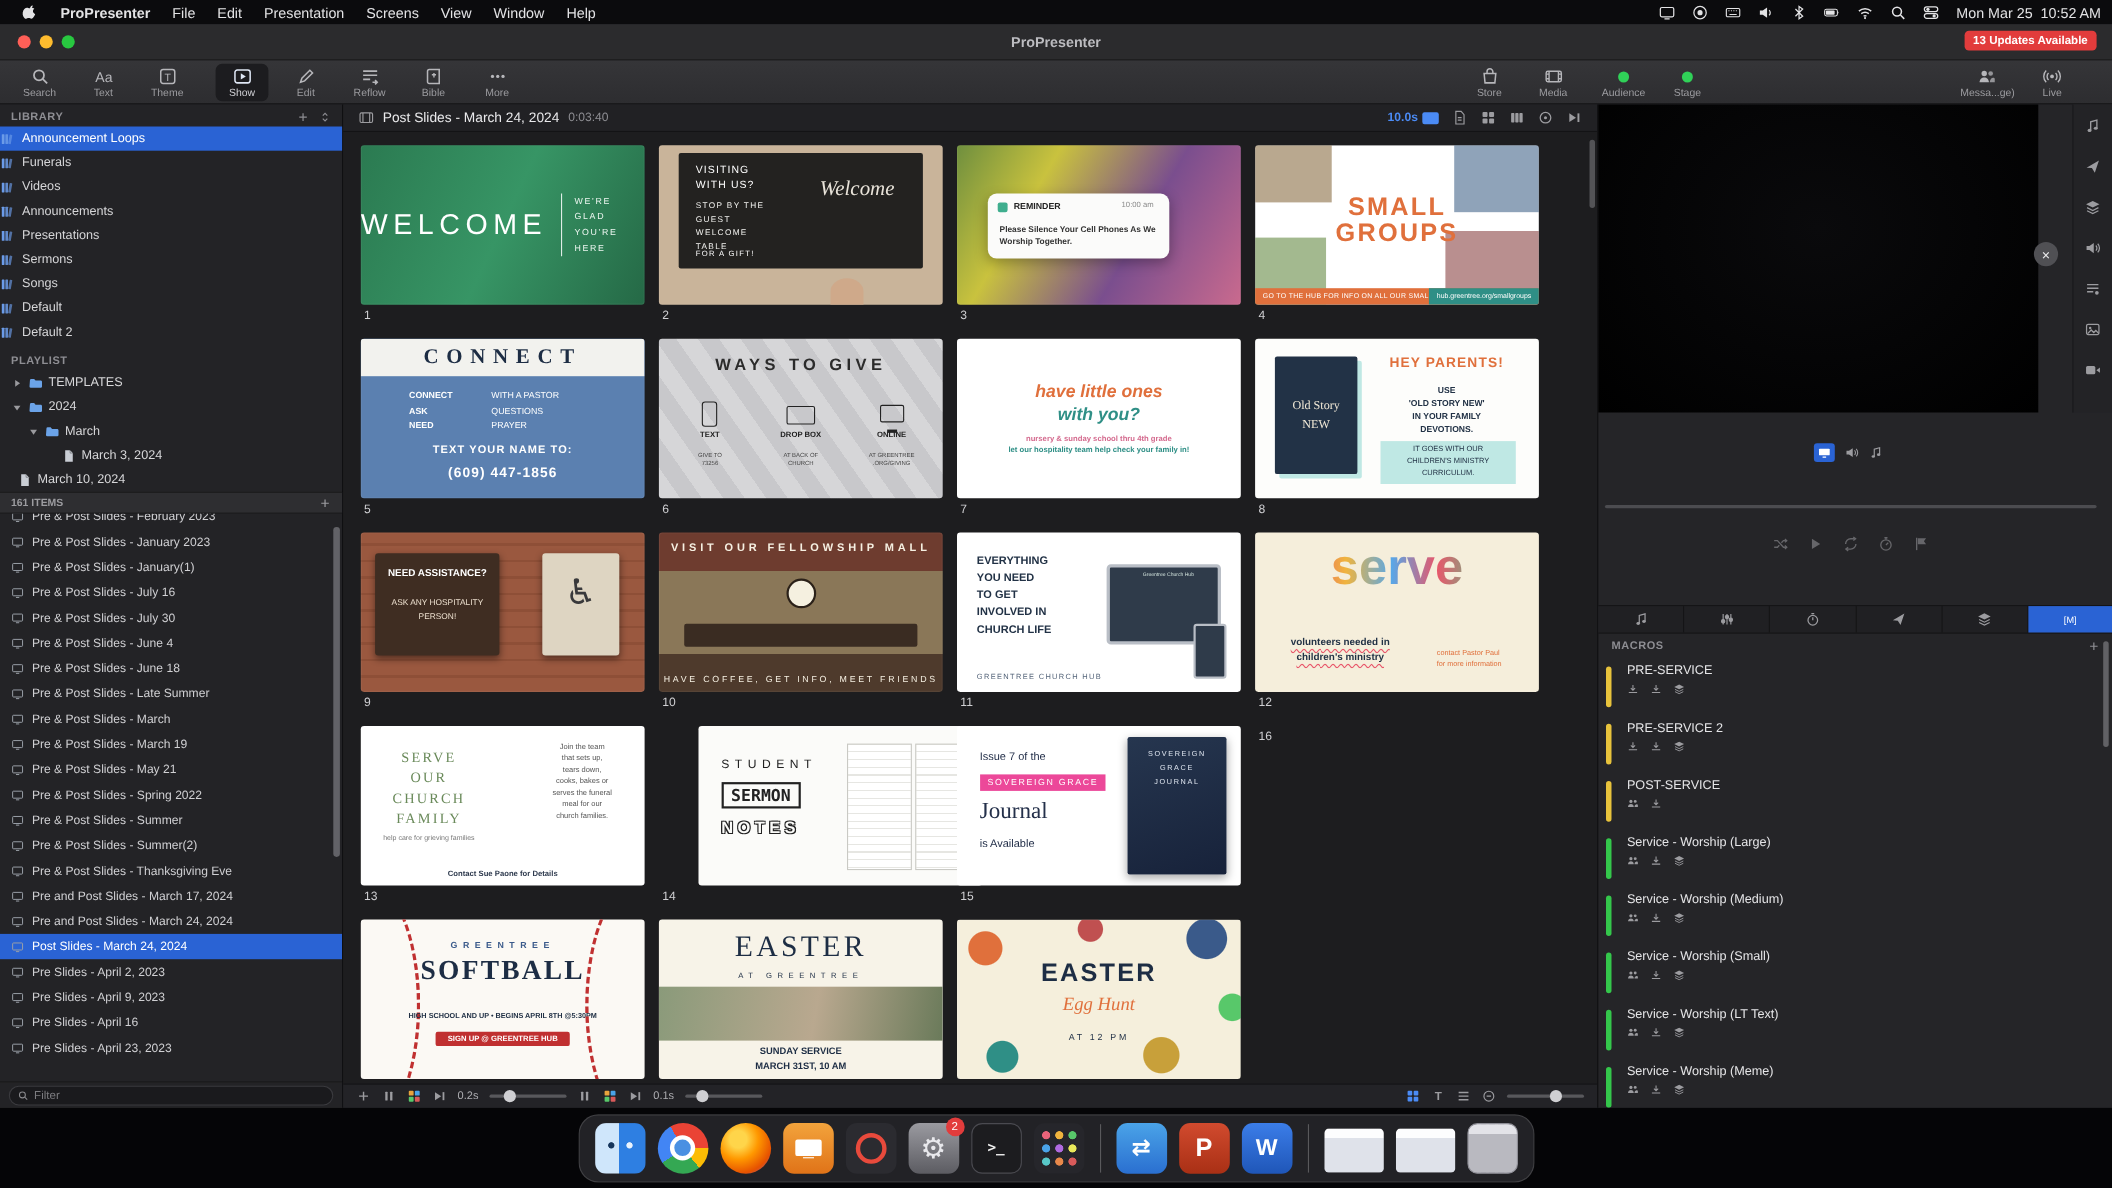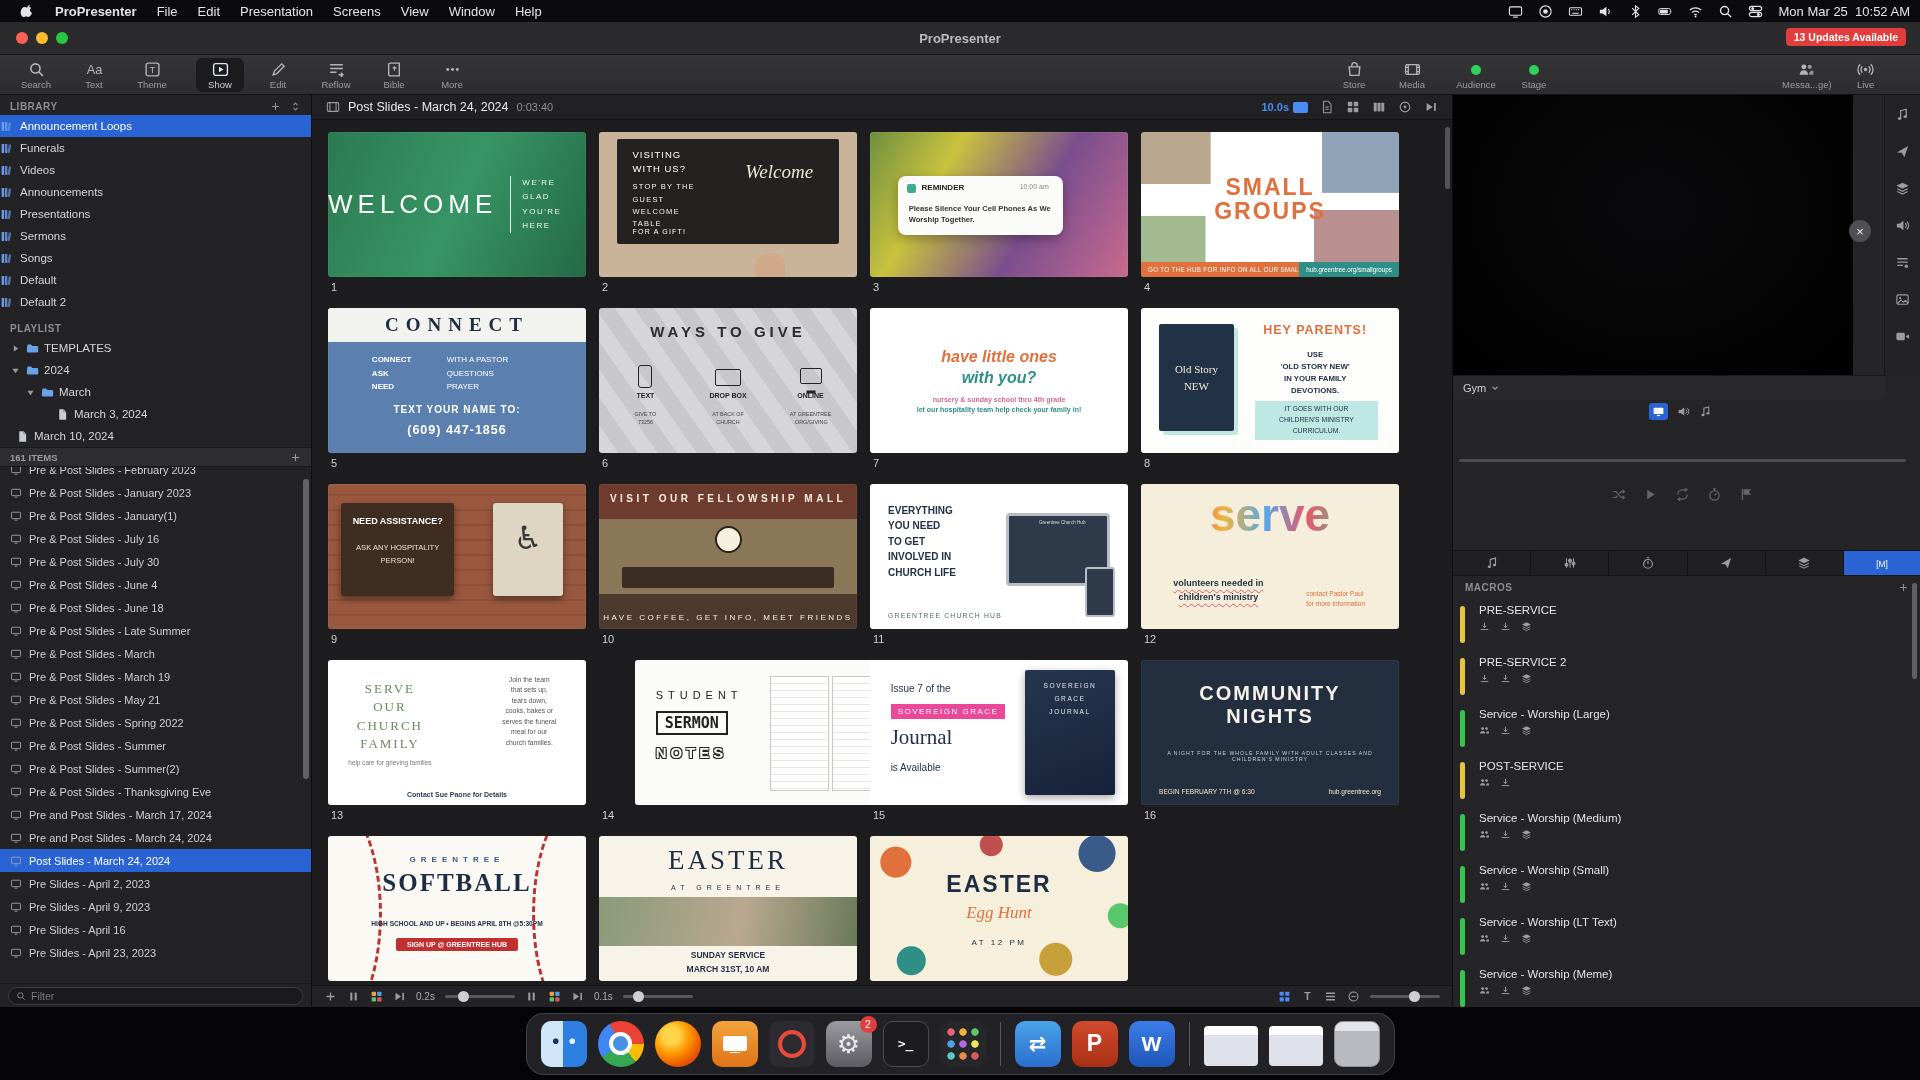--- a/index.html
+++ b/index.html
@@ -1193,27 +1193,20 @@
                 <span class="t t-t1">Issue 7 of the</span>
                 <span class="t t-t2">SOVEREIGN GRACE</span>
                 <span class="t t-t3">Journal</span>
                 <span class="t t-t4">is Available</span>
                 <span class="t t-cover">SOVEREIGN GRACE
 JOURNAL</span>
               </div>
               <div class="slide-num">15</div>
             </div>
             <div class="slide-cell">
-              <div class="thumb th-community">
-                <span class="t t-t1">COMMUNITY
-NIGHTS</span>
-                <span class="t t-t2">A NIGHT FOR THE WHOLE FAMILY WITH ADULT CLASSES AND CHILDREN'S MINISTRY</span>
-                <span class="t t-t3">BEGIN FEBRUARY 7TH @ 6:30</span>
-                <span class="t t-t4">hub.greentree.org</span>
-              </div>
               <div class="slide-num">16</div>
             </div>
             <div class="slide-cell">
               <div class="thumb th-softball">
                 <span class="t t-t1">GREENTREE</span>
                 <span class="t t-t2">SOFTBALL</span>
                 <span class="t t-t3">HIGH SCHOOL AND UP  •  BEGINS APRIL 8TH @5:30PM</span>
                 <span class="t t-t4">SIGN UP @ GREENTREE HUB</span>
               </div>
               <div class="slide-num">17</div>
@@ -1364,28 +1357,20 @@
               </svg>
             </span>
             <span class="icon">
               <svg viewBox="0 0 16 16" fill="currentColor">
                 <rect x="1.5" y="4" width="9" height="8" rx="1.5"></rect>
                 <path d="M11.5 8l3.5-2.5v5z"></path>
               </svg>
             </span>
           </div>
         <div id="clear-btn">×</div>
-        <div id="screen-label-row">
-          <span>Gym</span>
-          <span class="icon">
-              <svg viewBox="0 0 16 16" fill="none" stroke="currentColor" stroke-width="1.8">
-                <path d="M4 6l4 4 4-4"></path>
-              </svg>
-            </span>
-        </div>
         <div id="mini-icons">
             <span class="icon mini-active">
               <svg viewBox="0 0 16 16" fill="currentColor">
                 <rect x="2" y="3.5" width="12" height="7.5" rx="1"></rect>
                 <path d="M6 13h4" stroke="currentColor" stroke-width="1.3"></path>
               </svg>
             </span>
             <span class="icon">
               <svg viewBox="0 0 16 16">
                 <path d="M2 6h2.8L9 3v10L4.8 10H2z" fill="currentColor"></path>
@@ -1530,59 +1515,59 @@
                 </span>
                 <span class="icon">
                   <svg viewBox="0 0 16 16">
                     <path d="M8 1.8l6.5 3.2L8 8.2 1.5 5z" fill="currentColor"></path>
                     <path d="M2.5 8.3L8 11l5.5-2.7M2.5 11.3L8 14l5.5-2.7" fill="none" stroke="currentColor" stroke-width="1.2"></path>
                   </svg>
                 </span>
               </div>
             </div>
             <div class="macro-item">
-              <span class="macro-bar" style="background: rgb(52, 199, 75);"></span>
-              <div class="macro-name">Service - Worship (Large)</div>
+              <span class="macro-bar" style="background: rgb(232, 195, 60);"></span>
+              <div class="macro-name">POST-SERVICE</div>
               <div class="macro-icons">
                 <span class="icon">
                   <svg viewBox="0 0 16 16" fill="currentColor">
                     <circle cx="5.3" cy="5.2" r="2.1"></circle>
                     <path d="M1.5 12.5c0-2.3 1.7-3.9 3.8-3.9s3.8 1.6 3.8 3.9z"></path>
                     <circle cx="11" cy="5.2" r="1.9"></circle>
                     <path d="M10 12.5c.2-2 1.4-3.5 2.9-3.5 1 0 1.6.6 1.6 1.4v2.1z"></path>
                   </svg>
                 </span>
                 <span class="icon">
                   <svg viewBox="0 0 16 16" fill="none" stroke="currentColor" stroke-width="1.4">
                     <path d="M8 2.5v7M5.2 6.8L8 9.6l2.8-2.8M2.5 12.5h11"></path>
                   </svg>
                 </span>
-                <span class="icon">
-                  <svg viewBox="0 0 16 16">
-                    <path d="M8 1.8l6.5 3.2L8 8.2 1.5 5z" fill="currentColor"></path>
-                    <path d="M2.5 8.3L8 11l5.5-2.7M2.5 11.3L8 14l5.5-2.7" fill="none" stroke="currentColor" stroke-width="1.2"></path>
-                  </svg>
-                </span>
               </div>
             </div>
             <div class="macro-item">
-              <span class="macro-bar" style="background: rgb(232, 195, 60);"></span>
-              <div class="macro-name">POST-SERVICE</div>
+              <span class="macro-bar" style="background: rgb(52, 199, 75);"></span>
+              <div class="macro-name">Service - Worship (Large)</div>
               <div class="macro-icons">
                 <span class="icon">
                   <svg viewBox="0 0 16 16" fill="currentColor">
                     <circle cx="5.3" cy="5.2" r="2.1"></circle>
                     <path d="M1.5 12.5c0-2.3 1.7-3.9 3.8-3.9s3.8 1.6 3.8 3.9z"></path>
                     <circle cx="11" cy="5.2" r="1.9"></circle>
                     <path d="M10 12.5c.2-2 1.4-3.5 2.9-3.5 1 0 1.6.6 1.6 1.4v2.1z"></path>
                   </svg>
                 </span>
                 <span class="icon">
                   <svg viewBox="0 0 16 16" fill="none" stroke="currentColor" stroke-width="1.4">
                     <path d="M8 2.5v7M5.2 6.8L8 9.6l2.8-2.8M2.5 12.5h11"></path>
+                  </svg>
+                </span>
+                <span class="icon">
+                  <svg viewBox="0 0 16 16">
+                    <path d="M8 1.8l6.5 3.2L8 8.2 1.5 5z" fill="currentColor"></path>
+                    <path d="M2.5 8.3L8 11l5.5-2.7M2.5 11.3L8 14l5.5-2.7" fill="none" stroke="currentColor" stroke-width="1.2"></path>
                   </svg>
                 </span>
               </div>
             </div>
             <div class="macro-item">
               <span class="macro-bar" style="background: rgb(52, 199, 75);"></span>
               <div class="macro-name">Service - Worship (Medium)</div>
               <div class="macro-icons">
                 <span class="icon">
                   <svg viewBox="0 0 16 16" fill="currentColor">

